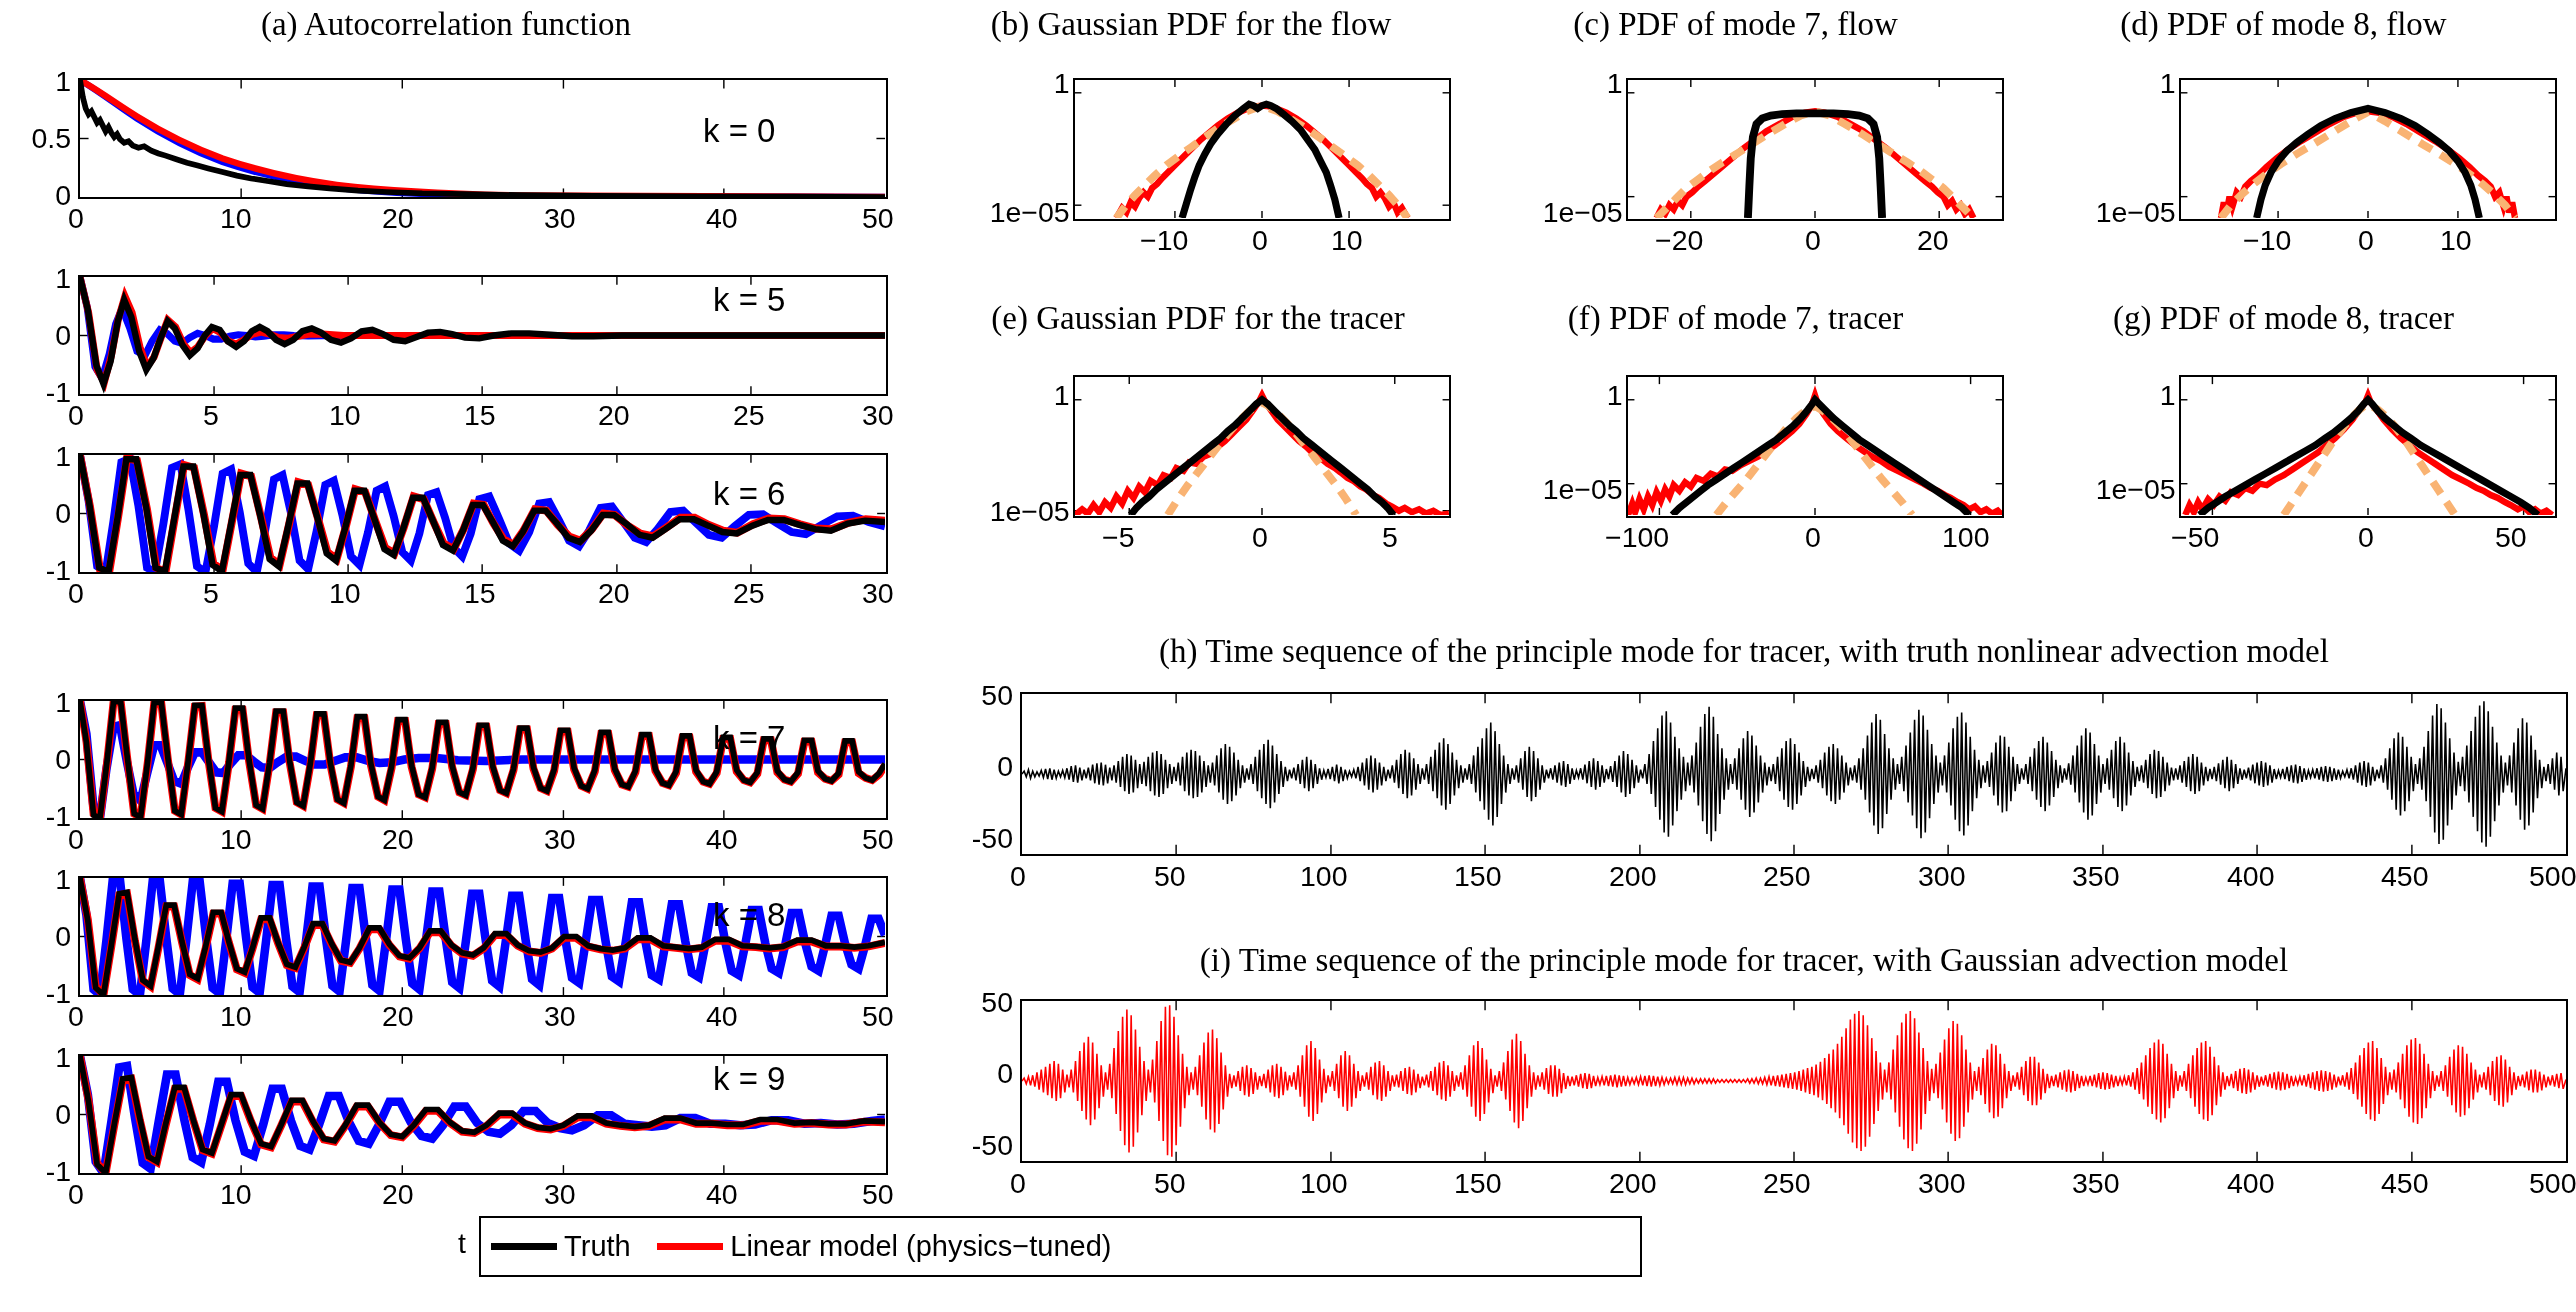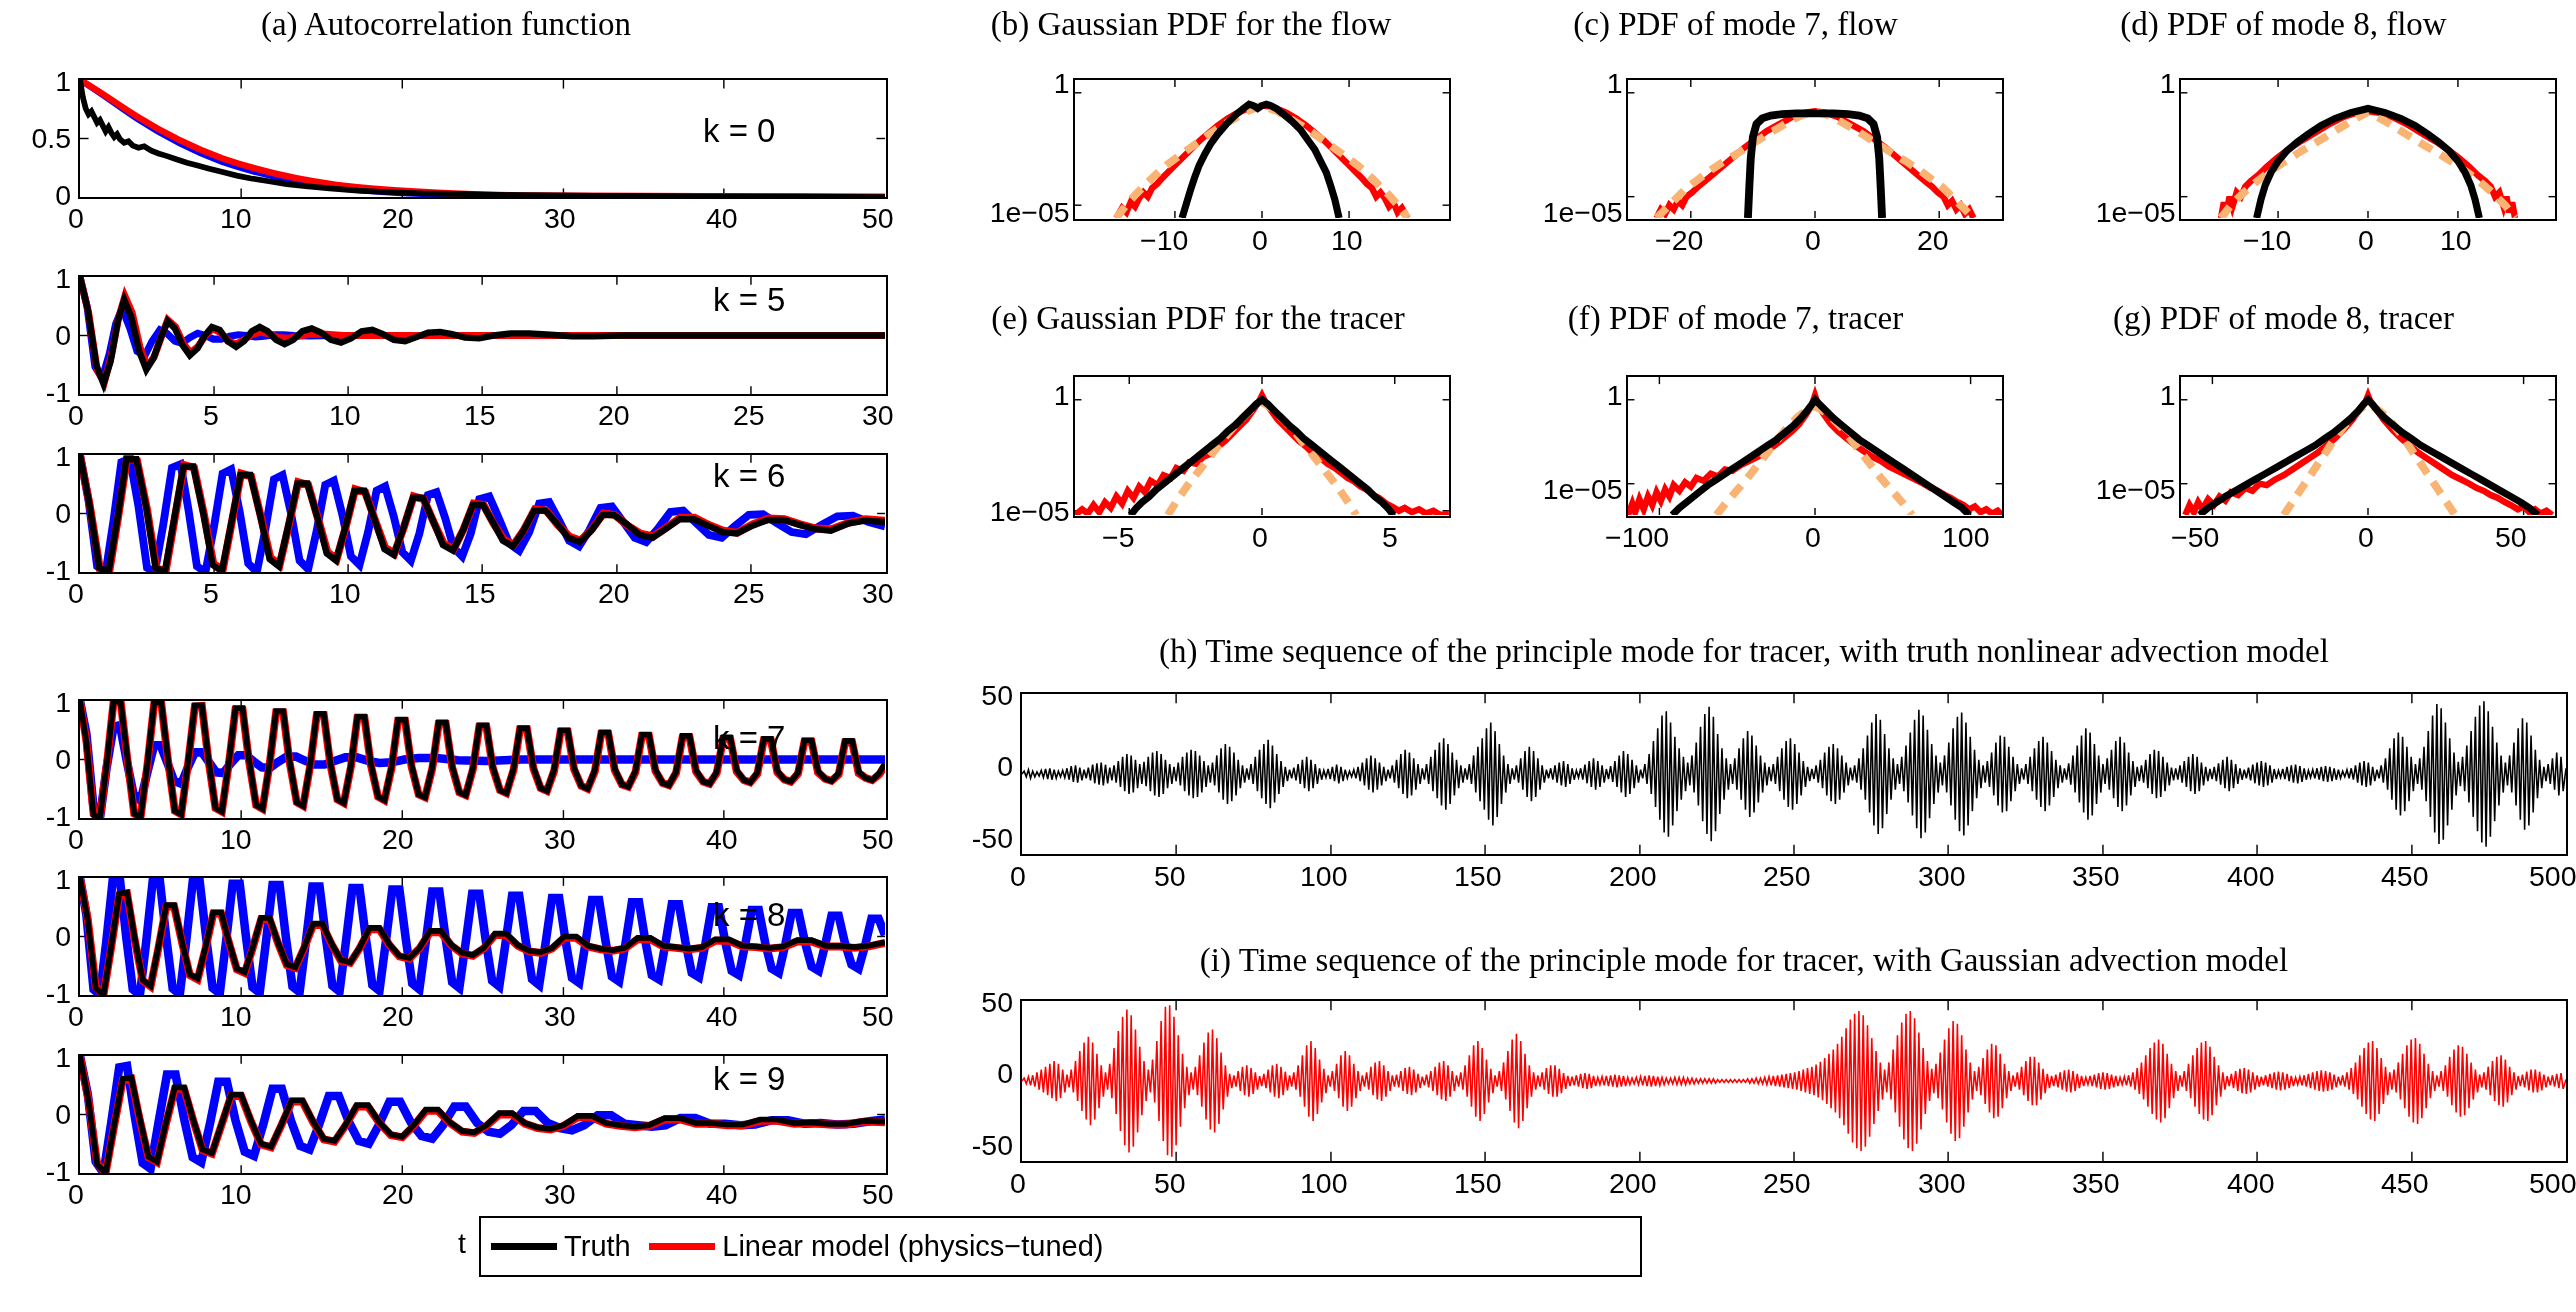--- a/index.html
+++ b/index.html
@@ -6,21 +6,21 @@
   body{width:2576px;height:1313px;position:relative;font-family:"Liberation Serif",serif;color:#000;overflow:hidden;}
   .panel{position:absolute;}
   .ptitle{position:absolute;font-family:"Liberation Serif",serif;font-size:33px;white-space:nowrap;text-align:center;}
   .axbox{position:absolute;border:2.1px solid #000;box-sizing:border-box;background:#fff;}
   .tlabel{position:absolute;font-family:"Liberation Sans",sans-serif;font-size:28.5px;white-space:nowrap;}
   .ytick{position:absolute;font-family:"Liberation Sans",sans-serif;font-size:28.5px;white-space:nowrap;text-align:right;}
   .klabel{position:absolute;font-family:"Liberation Sans",sans-serif;font-size:33px;white-space:nowrap;}
   .axname{position:absolute;font-family:"Liberation Sans",sans-serif;font-size:28.5px;}
   svg{display:block;}
   .legendbox{position:absolute;border:2.1px solid #000;background:#fff;box-sizing:border-box;
-             display:flex;align-items:center;gap:0px;padding:0 10px;}
+             display:flex;align-items:center;gap:8px;padding:0 10px;}
   .legitem{display:flex;align-items:center;margin-right:18.5px;}
   .legline{width:66px;height:7.8px;margin-right:7.1px;display:inline-block;}
   .legtxt{font-family:"Liberation Sans",sans-serif;font-size:29px;white-space:nowrap;}
 </style>
 </head>
 <body>
 
 <div class="ptitle" style="left:175px;top:5.7px;width:542px;">(a) Autocorrelation function</div>
 
 <div class="panel" style="left:0;top:78px;width:906px;height:161px;">
@@ -108,21 +108,21 @@
         <line x1="753" y1="164" x2="753" y2="153"></line>
           <line x1="941" y1="164" x2="941" y2="153"></line>
         <line x1="0" y1="82" x2="11" y2="82"></line>
           <line x1="1129" y1="82" x2="1118" y2="82"></line>
       </g>
       <path fill="none" stroke="#0000ff" stroke-width="11" d="M0,0 L12,64 L24,156 L36,164 L47,92 L58,10 L70,5 L82,72 L94,158 L105,164 L117,96 L129,18 L141,13 L152,76 L164,156 L176,164 L188,100 L200,26 L212,20 L224,80 L236,152 L248,164 L260,104 L272,34 L284,28 L296,82 L308,148 L320,160 L332,106 L344,42 L356,36 L368,84 L380,142 L392,154 L404,108 L416,50 L428,44 L440,86 L452,136 L464,148 L476,110 L488,56 L500,52 L512,88 L524,130 L536,142 L548,110 L560,62 L574,58 L588,90 L602,124 L616,134 L630,108 L644,68 L658,66 L672,92 L686,120 L700,128 L714,106 L730,74 L746,72 L762,94 L778,116 L794,122 L810,104 L828,80 L846,78 L864,95 L882,112 L900,116 L918,100 L938,84 L958,83 L978,96 L998,108 L1018,111 L1040,98 L1062,86 L1084,85 L1106,94 L1129,100"></path>
       <path fill="none" stroke="#ff0000" stroke-width="11" d="M0,0 L14,72 L28,160 L41,164 L54,84 L66,4 L80,8 L94,76 L107,158 L120,164 L133,88 L146,14 L160,18 L174,84 L187,152 L200,162 L213,94 L226,26 L240,30 L254,88 L267,144 L280,154 L293,98 L306,38 L320,42 L334,90 L347,136 L360,146 L373,100 L386,48 L400,52 L414,92 L428,130 L441,138 L454,102 L468,58 L482,62 L496,94 L510,124 L524,132 L538,104 L552,68 L566,70 L580,96 L594,118 L608,126 L622,106 L638,76 L654,78 L670,98 L686,114 L702,120 L718,104 L734,82 L750,84 L768,99 L786,110 L804,114 L822,102 L842,88 L862,88 L882,98 L902,106 L922,109 L944,97 L966,89 L988,90 L1010,97 L1032,103 L1054,104 L1078,95 L1102,90 L1129,92"></path>
       <path fill="none" stroke="#000000" stroke-width="9" d="M0,0 L13,68 L27,158 L40,164 L53,86 L65,6 L79,6 L93,74 L106,158 L119,164 L132,90 L145,16 L159,16 L173,82 L186,154 L199,163 L212,96 L225,28 L239,28 L253,86 L266,146 L279,156 L292,100 L305,40 L319,40 L333,88 L346,138 L359,148 L372,102 L385,50 L399,50 L413,90 L427,132 L440,140 L453,104 L467,60 L481,60 L495,92 L509,126 L523,134 L537,106 L551,70 L565,70 L579,94 L593,120 L607,128 L621,108 L637,78 L653,78 L669,96 L685,116 L701,122 L717,106 L733,84 L749,84 L767,97 L785,112 L803,116 L821,104 L841,90 L861,90 L881,99 L901,108 L921,110 L943,99 L965,91 L987,91 L1009,98 L1031,104 L1053,106 L1077,96 L1101,92 L1129,94"></path>
     </svg>
   </div>
-  <div class="klabel" style="left:713px;top:4px;">k = 6</div>
+  <div class="klabel" style="left:713px;top:22px;">k = 6</div>
   <div class="tlabel" style="left:68px;top:124px;">0</div>
   <div class="tlabel" style="left:203px;top:124px;">5</div>
   <div class="tlabel" style="left:329px;top:124px;">10</div>
   <div class="tlabel" style="left:464px;top:124px;">15</div>
   <div class="tlabel" style="left:598px;top:124px;">20</div>
   <div class="tlabel" style="left:733px;top:124px;">25</div>
   <div class="tlabel" style="left:862px;top:124px;">30</div>
 </div>
 
 <div class="panel" style="left:0;top:699px;width:906px;height:161px;">

